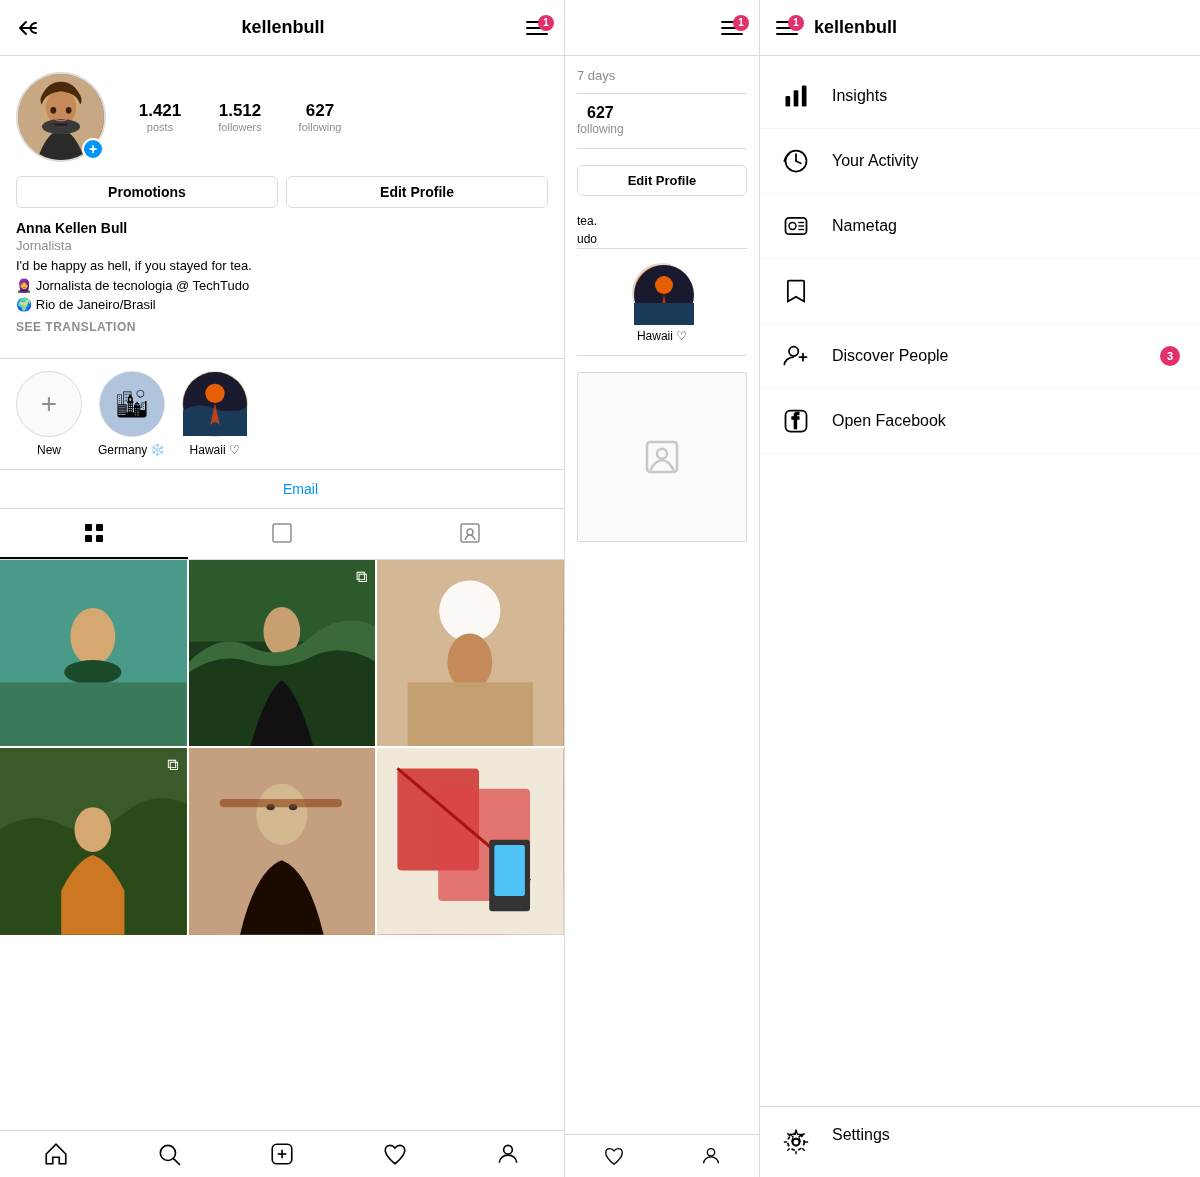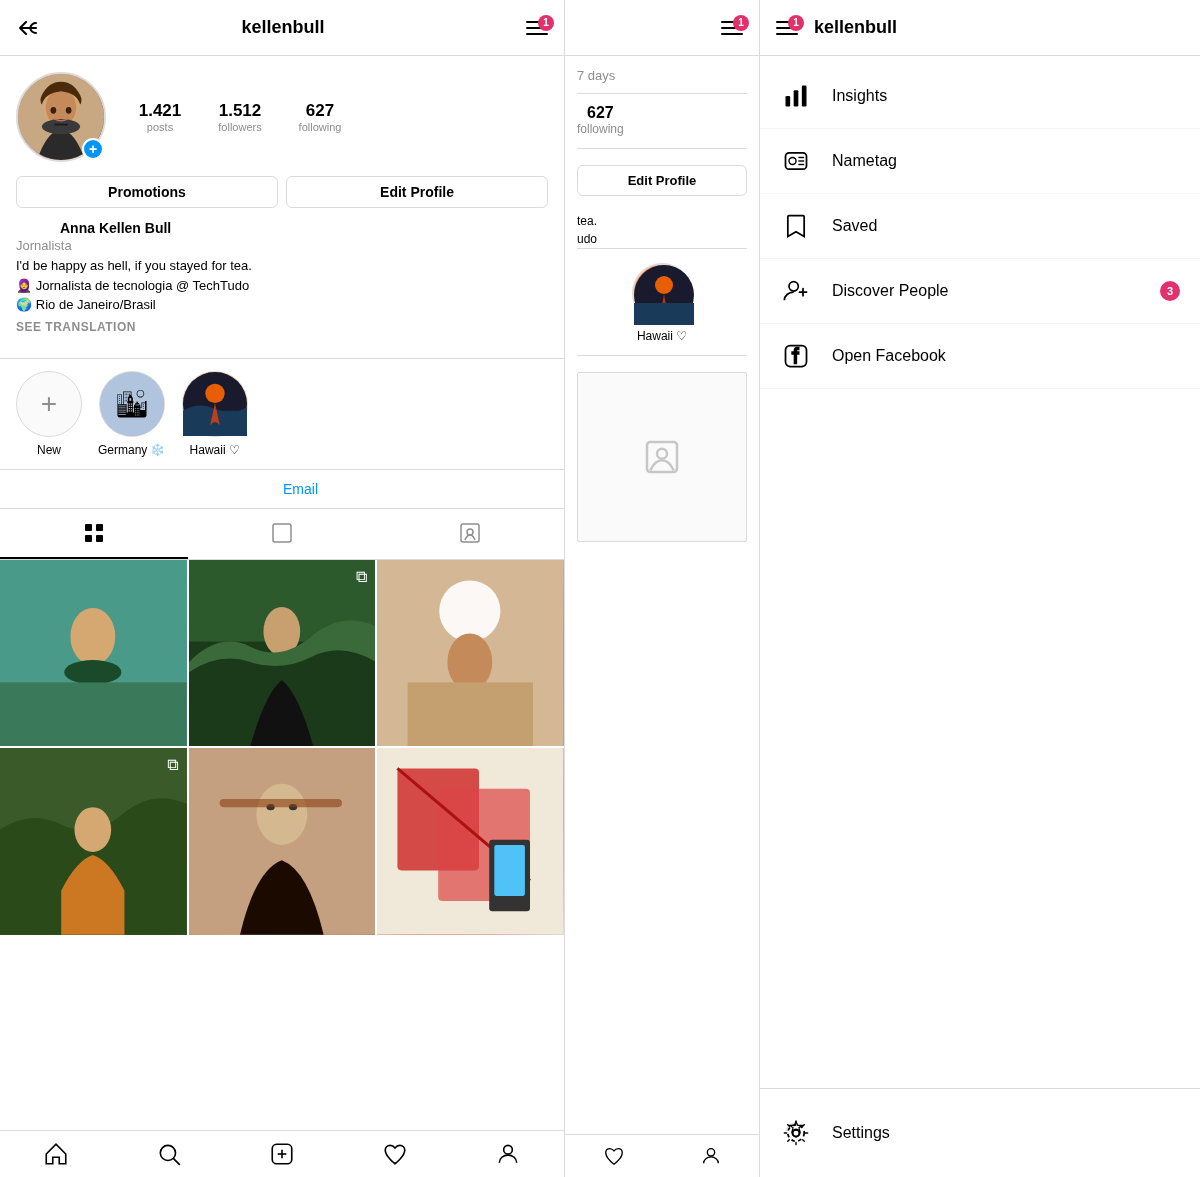--- a/index.html
+++ b/index.html
@@ -161,21 +161,20 @@
 
     
     .bio-section {
       margin-bottom: 8px;
     }
     .bio-name {
       font-size: 14px;
       font-weight: 700;
       color: #000;
       margin-bottom: 2px;
-      margin-left: 44px;
     }
     .bio-subtitle {
       font-size: 13px;
       color: #8e8e8e;
       margin-bottom: 3px;
     }
     .bio-text {
       font-size: 13px;
       color: #000;
       line-height: 1.5;
@@ -496,23 +495,23 @@
       width: 20px;
       height: 20px;
       font-size: 11px;
       display: flex;
       align-items: center;
       justify-content: center;
       font-weight: 700;
     }
     .right-settings {
       display: flex;
-      align-items: center;
+      align-items: flex-start;
       gap: 20px;
-      padding: 28px 20px;
+      padding: 19px 20px;
       cursor: pointer;
       border-top: 1px solid #dbdbdb;
     }
     .settings-label {
       font-size: 16px;
       color: #000;
     }
 
     
     svg { display: block; }
@@ -822,41 +821,51 @@
       <div class="menu-icon">
         <svg width="28" height="28" viewBox="0 0 24 24" fill="none">
           <rect x="3" y="12" width="4" height="9" rx="1" fill="#000"></rect>
           <rect x="10" y="7" width="4" height="14" rx="1" fill="#000"></rect>
           <rect x="17" y="3" width="4" height="18" rx="1" fill="#000"></rect>
         </svg>
       </div>
       <span class="menu-label">Insights</span>
     </div>
 
+    <div class="menu-item">
+      <div class="menu-icon">
+        <svg width="28" height="28" viewBox="0 0 24 24" fill="none">
+          <circle cx="12" cy="12" r="9" stroke="#000" stroke-width="1.5"></circle>
+          <path d="M12 12 L12 6" stroke="#000" stroke-width="1.5" stroke-linecap="round"></path>
+          <path d="M12 12 L16 14" stroke="#000" stroke-width="1.5" stroke-linecap="round"></path>
+          <path d="M2 12 Q3 8 6 6" stroke="#000" stroke-width="1.5" stroke-linecap="round" fill="none"></path>
+        </svg>
+      </div>
+      <span class="menu-label">Your Activity</span>
+    </div>
 
     <div class="menu-item">
       <div class="menu-icon">
         <svg width="28" height="28" viewBox="0 0 24 24" fill="none">
           <rect x="3" y="5" width="18" height="14" rx="3" stroke="#000" stroke-width="1.5"></rect>
           <circle cx="9" cy="12" r="3" stroke="#000" stroke-width="1.2"></circle>
           <line x1="14" y1="9" x2="19" y2="9" stroke="#000" stroke-width="1.2"></line>
           <line x1="14" y1="12" x2="19" y2="12" stroke="#000" stroke-width="1.2"></line>
           <line x1="14" y1="15" x2="19" y2="15" stroke="#000" stroke-width="1.2"></line>
         </svg>
       </div>
       <span class="menu-label">Nametag</span>
     </div>
 
     <div class="menu-item">
       <div class="menu-icon">
         <svg width="28" height="28" viewBox="0 0 24 24" fill="none">
           <path d="M6 3H18C18.6 3 19 3.4 19 4V21L12 17L5 21V4C5 3.4 5.4 3 6 3Z" stroke="#000" stroke-width="1.5" fill="none"></path>
         </svg>
       </div>
-      <span class="menu-label">Saved</span>
     </div>
 
     <div class="menu-item">
       <div class="menu-icon">
         <svg width="28" height="28" viewBox="0 0 24 24" fill="none">
           <circle cx="10" cy="8" r="4" stroke="#000" stroke-width="1.5"></circle>
           <path d="M2 20 C2 16 5.6 13 10 13" stroke="#000" stroke-width="1.5" fill="none"></path>
           <line x1="18" y1="10" x2="18" y2="16" stroke="#000" stroke-width="1.5" stroke-linecap="round"></line>
           <line x1="15" y1="13" x2="21" y2="13" stroke="#000" stroke-width="1.5" stroke-linecap="round"></line>
         </svg>

